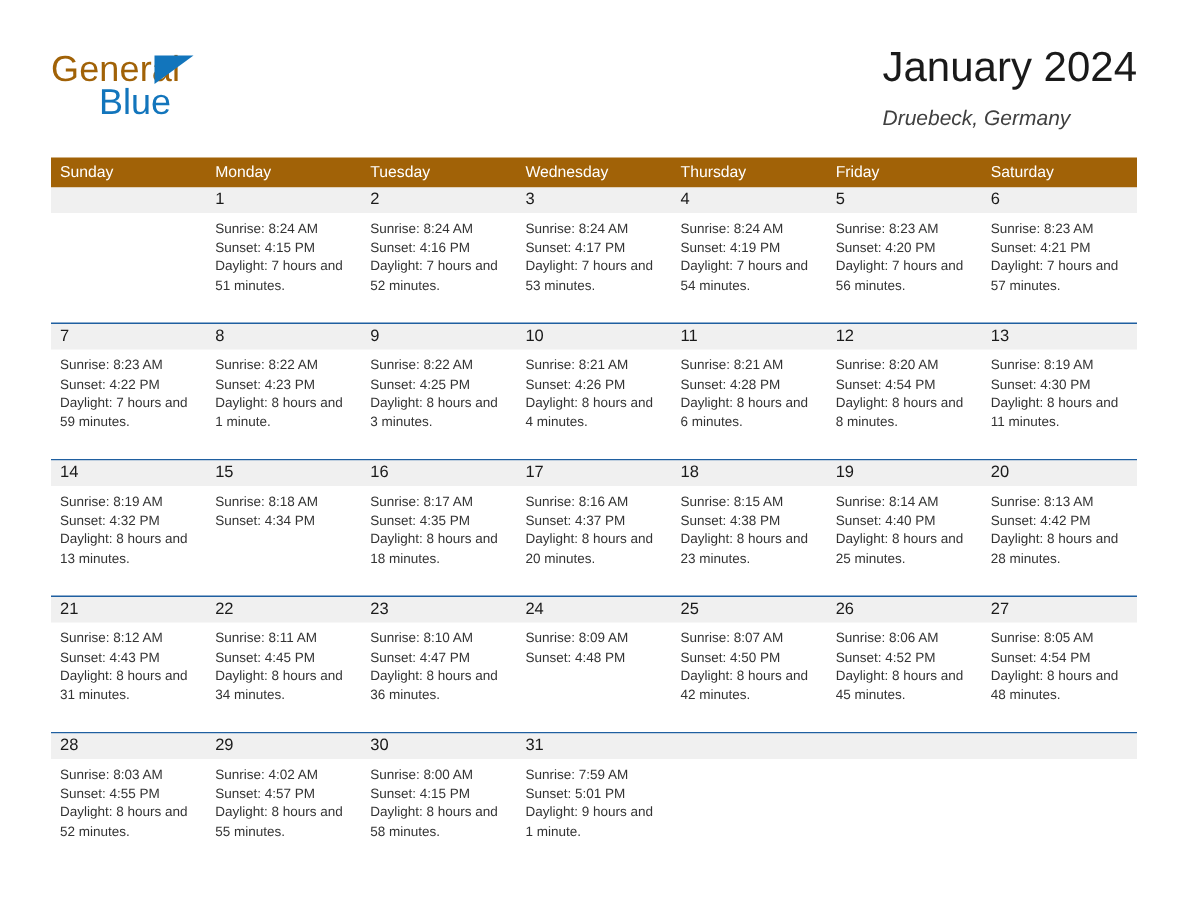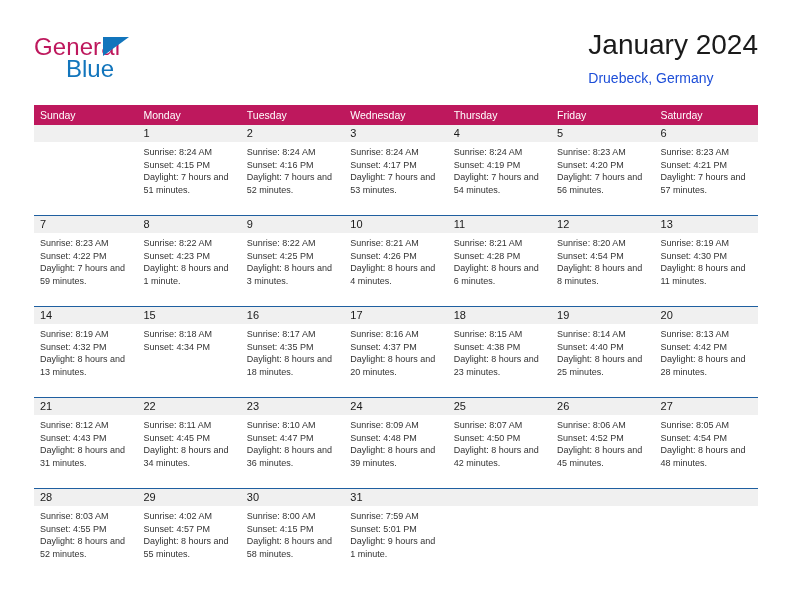--- a/index.html
+++ b/index.html
@@ -25,21 +25,21 @@
   }
   .logo {
     position: absolute;
     left: 0; top: 6px;
     width: 220px; height: 60px;
   }
   .logo-general {
     position: absolute;
     left: 0; top: 0;
     font-size: 24px;
-    color: #be185d;
+    color: #a16207;
     letter-spacing: 0.1px;
     line-height: 26px;
   }
   .logo-triangle {
     position: absolute;
     left: 69px; top: 3px;
     width: 0; height: 0;
     border-left: 26px solid #1275bc;
     border-bottom: 19px solid transparent;
   }
@@ -56,35 +56,36 @@
     text-align: left;
   }
   .cal-title {
     font-size: 28px;
     color: #1a1a1a;
     line-height: 34px;
     white-space: nowrap;
   }
   .cal-subtitle {
     font-size: 14px;
-    color: #1d4ed8;
+    color: #404040;
     line-height: 20px;
     margin-top: 6px;
     white-space: nowrap;
+    font-style: italic;
   }
 
   
   .calendar {
     position: absolute;
     left: 34px; top: 105px;
     width: 724px;
   }
   .weekdays {
     display: flex;
-    background: #be185d;
+    background: #a16207;
     height: 20px;
   }
   .weekday {
     flex: 1 1 0;
     color: #ffffff;
     font-size: 10.5px;
     line-height: 20px;
     padding-left: 6px;
     white-space: nowrap;
   }
@@ -320,21 +321,20 @@
               <p class="daylight">Daylight: 8 hours and 34 minutes.</p>
             </div>
             <div class="details">
               <p>Sunrise: 8:10 AM</p>
               <p>Sunset: 4:47 PM</p>
               <p class="daylight">Daylight: 8 hours and 36 minutes.</p>
             </div>
             <div class="details">
               <p>Sunrise: 8:09 AM</p>
               <p>Sunset: 4:48 PM</p>
-              <p class="daylight">Daylight: 8 hours and 39 minutes.</p>
             </div>
             <div class="details">
               <p>Sunrise: 8:07 AM</p>
               <p>Sunset: 4:50 PM</p>
               <p class="daylight">Daylight: 8 hours and 42 minutes.</p>
             </div>
             <div class="details">
               <p>Sunrise: 8:06 AM</p>
               <p>Sunset: 4:52 PM</p>
               <p class="daylight">Daylight: 8 hours and 45 minutes.</p>

